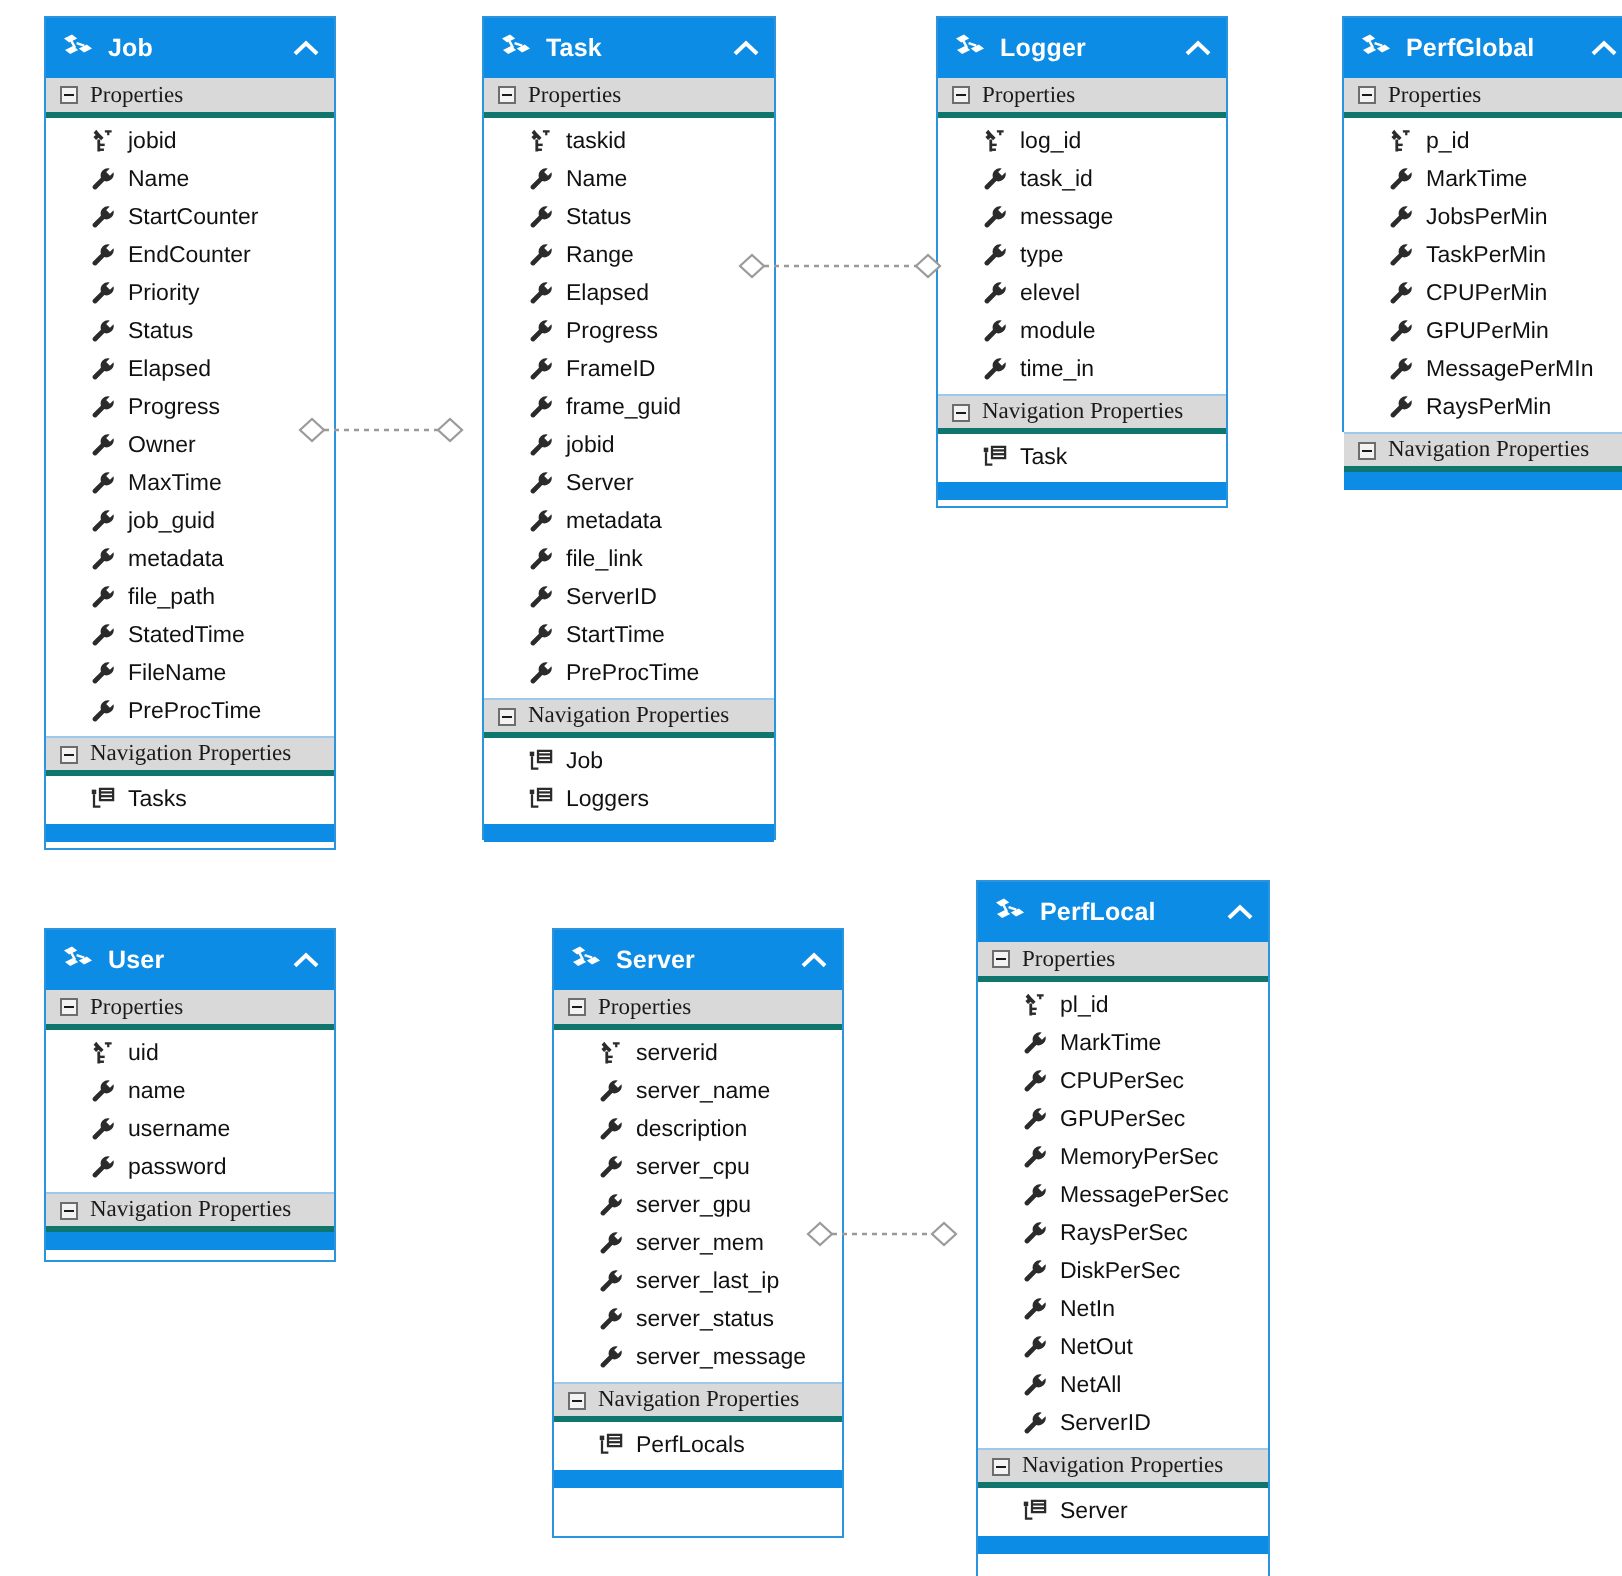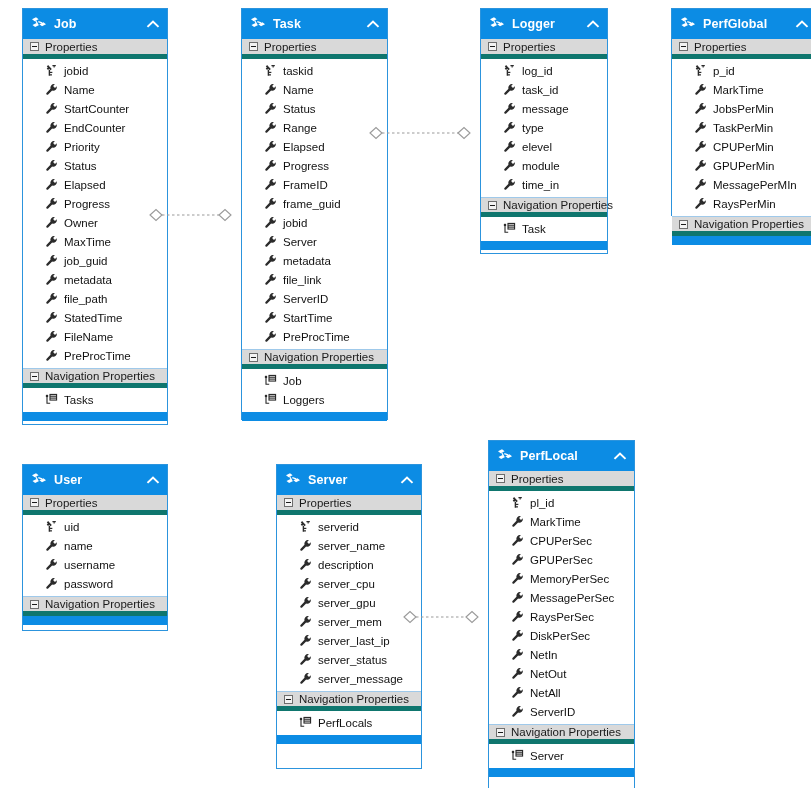--- a/index.html
+++ b/index.html
@@ -59,25 +59,26 @@
     height: 14px;
     flex: 0 0 14px;
     display: block;
   }
 
   
   .section {
     height: 20px;
     background: #d9d9d9;
     border-top: 1px solid #9fc9ea;
-    border-bottom: 5px solid #0f766e;
+    border-bottom: 3px solid #0f766e;
     display: flex;
     align-items: center;
     padding-left: 7px;
     box-sizing: border-box;
+    font-family: Liberation Serif, serif;
   }
   .section.first { border-top: none; }
   .section-label {
     font-size: 11.5px;
     color: #1a1a1a;
     margin-left: 6px;
     white-space: nowrap;
   }
   .expander {
     width: 9px;
@@ -485,21 +486,21 @@
               <line x1="6.4" y1="6.5" x2="13.4" y2="6.5"></line>
               <path d="M3.2 5.4 v6.6 h3.4"></path>
             </g>
             <path d="M2.0 3.0 h2.4 v2.4 h-2.4 z" fill="#2b2b2b" stroke="none"></path>
           </svg>
           <span class="row-label">Loggers</span>
         </div>
       </div>
       <div class="entity-footer" style="background: rgb(12, 140, 228);"></div>
     </div>
-    <div class="entity" style="left: 466px; top: 8px; width: 128px; height: 246px; border-color: rgb(44, 148, 221);">
+    <div class="entity" style="left: 454px; top: 8px; width: 146px; height: 246px; border-color: rgb(44, 148, 221);">
       <div class="entity-header" style="background: rgb(12, 140, 228);">
         <svg viewBox="0 0 16 16" class="hdr-icon">
           <g fill="#ffffff">
             <polygon points="1,3.2 5,1.2 7.6,3.2 3.6,5.2"></polygon>
             <polygon points="8.4,8.2 12.4,6.2 15,8.2 11,10.2"></polygon>
             <polygon points="1.5,9.0 5.5,7.0 8.1,9.0 4.1,11.0"></polygon>
             <rect x="5.0" y="4.2" width="1.2" height="4.0" transform="rotate(-28 5.6 6.2)"></rect>
             <rect x="7.2" y="5.6" width="4.0" height="1.2" transform="rotate(18 9.2 6.2)"></rect>
           </g>
         </svg>

